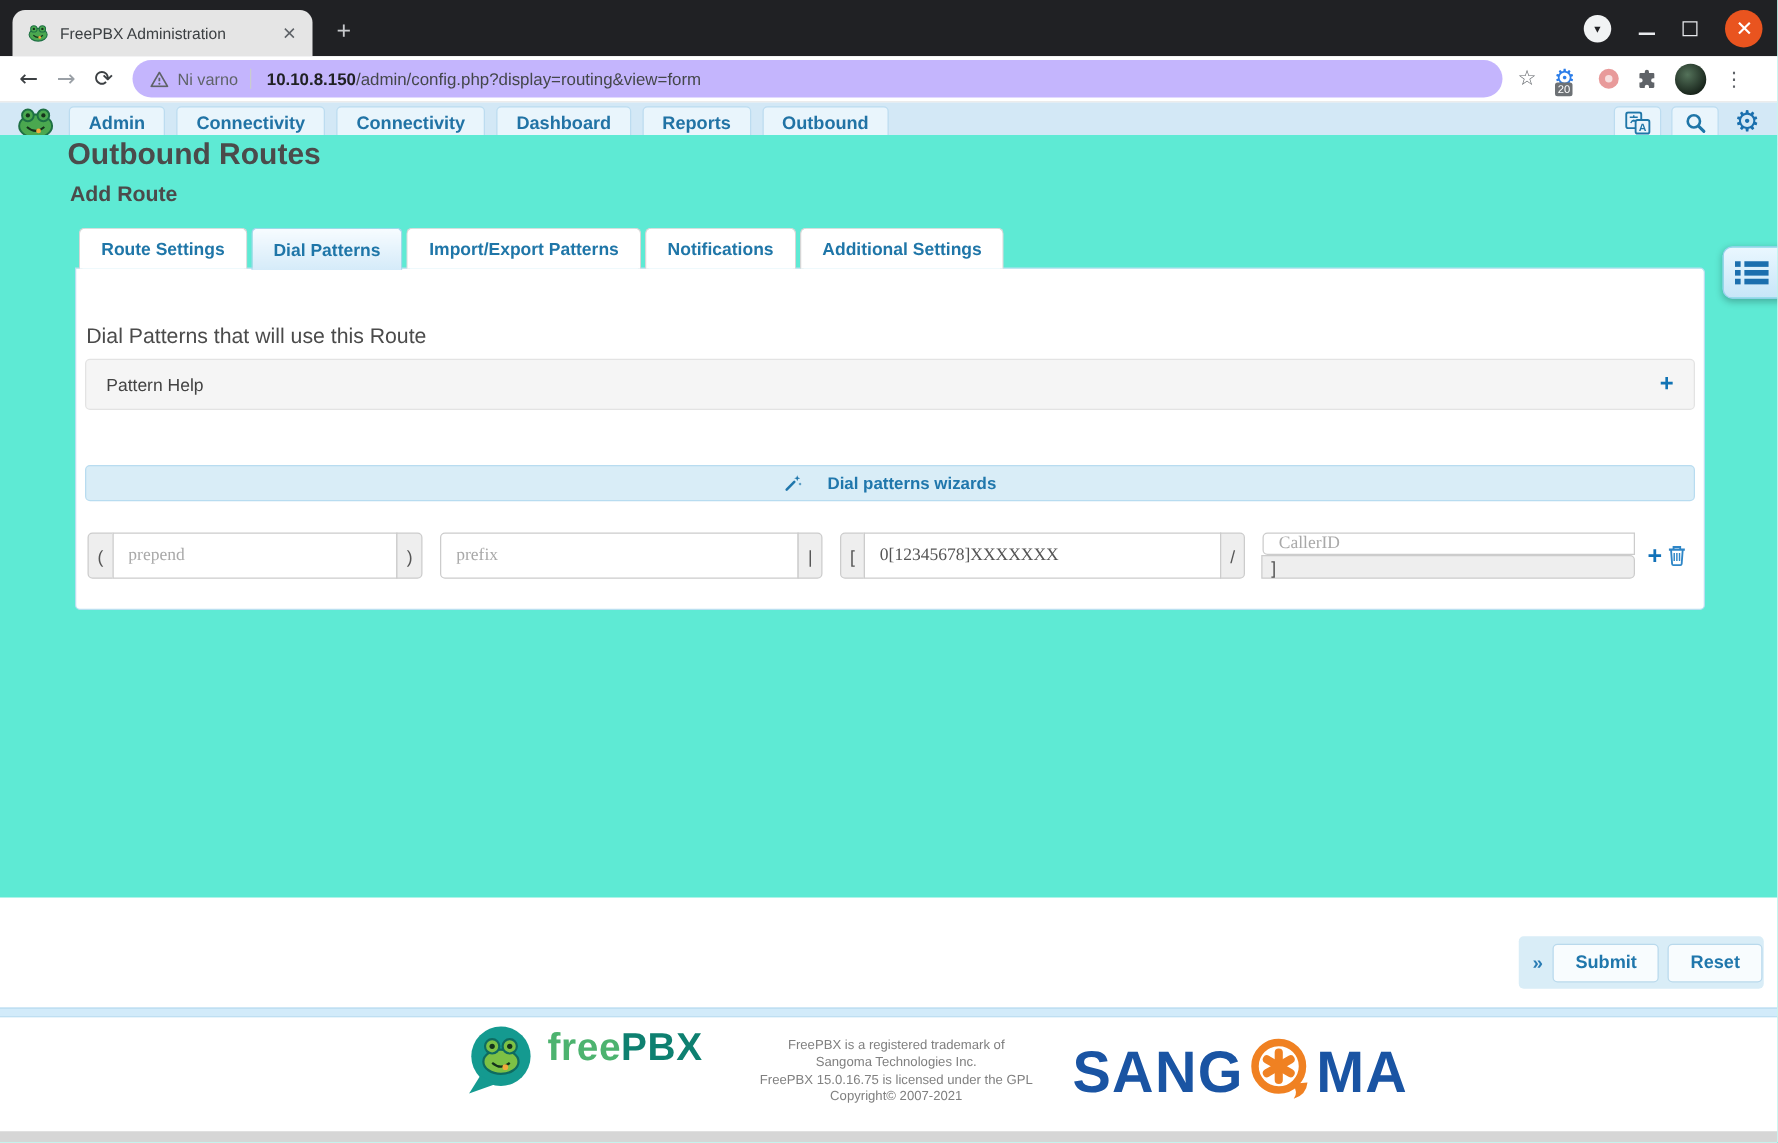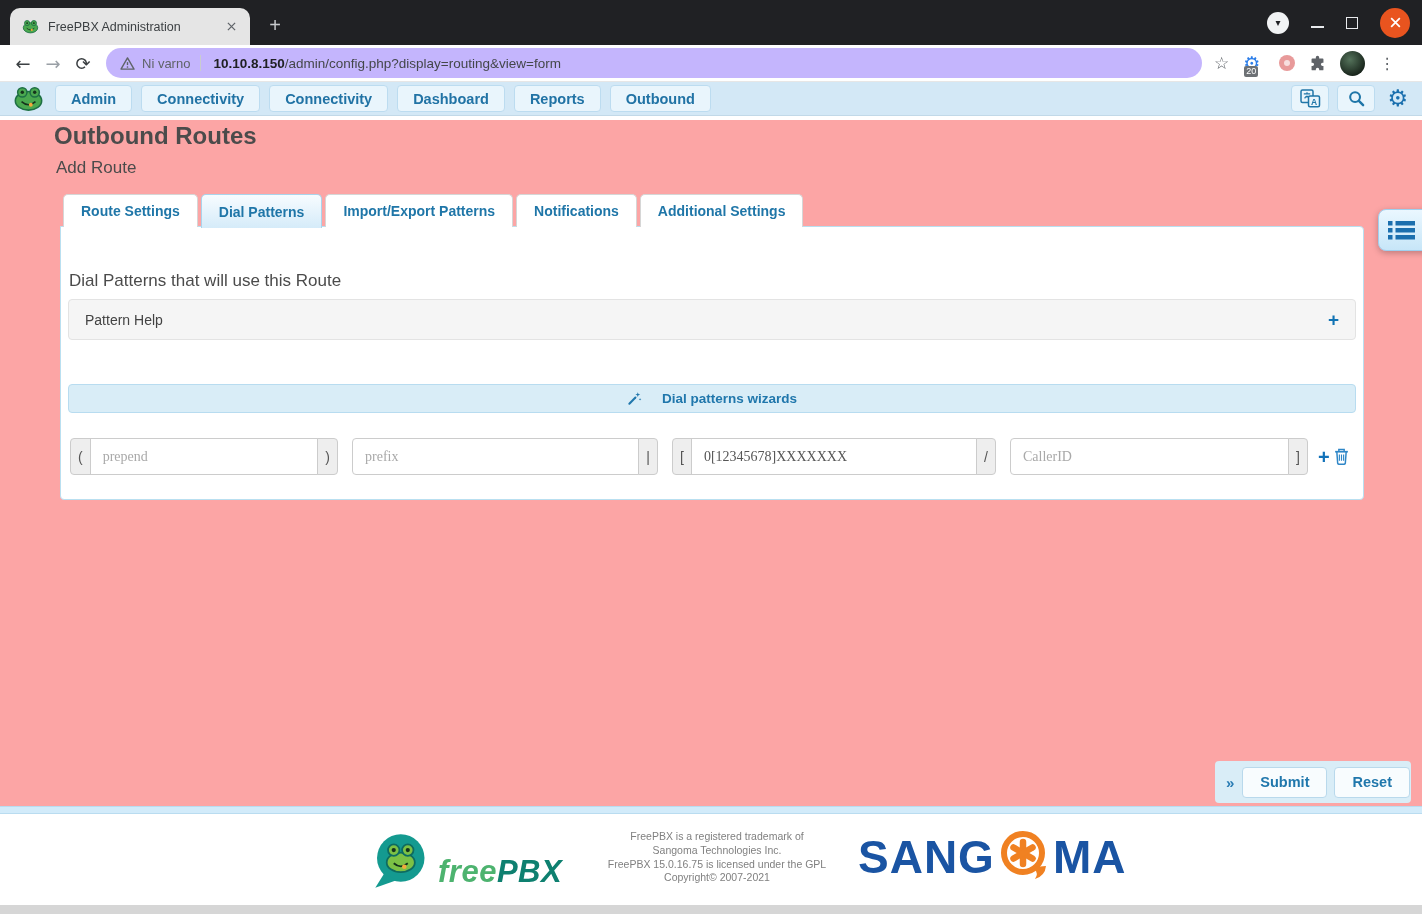--- a/index.html
+++ b/index.html
@@ -41,23 +41,23 @@
 
   
   .fpbx-nav { position:absolute; top:82px; left:0; width:100%; height:34px; background:#d3e8f6; border-bottom:1px solid #c2d9e8; display:flex; align-items:center;text-align:center; }
   .fpbx-logo { margin:0 11px 0 13px; display:flex; }
   .nav-btn { background:#e9f5fc; border:1px solid #bcdcf0; border-radius:4px; color:#2173a5; font-weight:bold; font-size:14.5px; padding:3px 15px; margin-right:9px; height:27px; display:flex; align-items:center; }
   .fpbx-nav .spacer { flex:1; }
   .icon-btn { background:#e9f5fc; border:1px solid #bcdcf0; border-radius:4px; width:38px; height:27px; display:flex; align-items:center; justify-content:center; margin-right:8px; }
   .gear-ic { font-size:23px; color:#1a6fae; font-family:"DejaVu Sans",sans-serif; margin:0 14px 0 4px; line-height:27px; }
 
   
-  .main { position:absolute; top:120px; left:0; width:100%; height:690px; background:#fca5a5; }
+  .main { position:absolute; top:108px; left:0; width:100%; height:610px; background:#5eead4; }
   .page-title { position:absolute; left:54px; top:2px; font-size:24px; font-weight:bold; color:#4b4b4b; }
-  .page-subtitle { position:absolute; left:56px; top:38px; font-size:17px; font-weight:normal; color:#4b4b4b; }
+  .page-subtitle { position:absolute; left:56px; top:38px; font-size:17px; font-weight:bold; color:#4b4b4b; }
 
   .tabs { position:absolute; left:63px; top:74px; display:flex; z-index:5; }
   .tab { height:33px; background:#fff; border:1px solid #d6d6d6; border-bottom:none; border-radius:5px 5px 0 0; color:#1f76a8; font-weight:bold; font-size:14px; padding:0 17px; display:flex; align-items:center; margin-right:3px; }
   .tab.active { background:linear-gradient(180deg,#f7fcff 0%,#d5ebf9 100%); border-color:#a9d4ec; height:34px; margin-bottom:-1px; }
 
   .panel { position:absolute; left:60px; top:106px; width:1304px; height:274px; border:1px solid #b9dff0; border-radius:0 4px 4px 4px; background:#fff; }
   .panel-heading { position:absolute; left:8px; top:44px; font-size:17px; font-weight:normal; color:#4b4b4b; }
   .help-bar { position:absolute; left:7px; right:7px; top:72px; height:41px; background:#f5f5f5; border:1px solid #e3e3e3; border-radius:4px; display:flex; align-items:center; justify-content:space-between; padding:0 16px; }
   .help-label { font-size:14px; color:#434343; }
   .help-plus { font-size:19px; font-weight:bold; color:#1173b4; }
@@ -65,34 +65,34 @@
 
   .pattern-row { position:absolute; left:9px; top:211px; height:37px; display:flex; align-items:center; }
   .ig { display:flex; height:37px; }
   .ig > * { border:1px solid #cccccc; height:37px; }
   .ig > * + * { margin-left:-1px; }
   .ig > :first-child { border-radius:4px 0 0 4px; }
   .ig > :last-child { border-radius:0 4px 4px 0; }
   .ig .addon { background:#eeeeee; color:#555; font-size:14px; display:flex; align-items:center; padding:0 7px; }
   .ig input { padding:0 12px; font-size:14px; color:#555; flex:1; min-width:0; background:#fff; outline:none; font-family:Liberation Serif, serif; }
   .ig input::placeholder { color:#a9a9a9; }
-  .g1 { width:268px; } .g2 { width:306px; margin-left:14px; } .g3 { width:324px; margin-left:14px; } .g4 { width:298px; margin-left:14px; }
+  .g1 { width:268px; } .g2 { width:306px; margin-left:14px; } .g3 { width:324px; margin-left:14px; } .g4 { width:298px; margin-left:14px;flex-direction:column; }
   .row-icons { display:flex; align-items:center; margin-left:10px; gap:4px; }
   .add-row { color:#1272b9; font-weight:bold; font-size:20px; line-height:20px; }
 
   .float-btn { position:absolute; left:1378px; top:89px; width:58px; height:42px; background:linear-gradient(180deg,#eaf7ff,#c7e6f8); border:1px solid #9fd0ef; border-radius:8px; box-shadow:0 2px 6px rgba(0,0,0,.25); display:flex; align-items:center; padding-left:9px; }
 
   .submit-area { position:absolute; left:1215px; top:641px; width:196px; height:42px; background:#d9edf7; border-radius:4px; display:flex; align-items:center; padding:0 5px; }
   .collapse-ch { color:#2a7cb4; font-weight:bold; font-size:15px; margin:0 8px 0 6px; }
   .act-btn { background:#f8fcfe; border:1px solid #b9d9ec; border-radius:4px; color:#2077ac; font-weight:bold; font-size:14.5px; height:31px; padding:0 17px; display:flex; align-items:center; margin-right:7px; }
 
   
   .footer-sep { position:absolute; top:806px; left:0; width:100%; height:8px; background:#d2ebfa; border-top:1px solid #b9dcf0; border-bottom:1px solid #b9dcf0; }
   .footer { position:absolute; top:814px; left:0; width:100%; height:91px; background:#fff; }
-  .fpbx-brand { position:absolute; left:370px; top:19px; display:flex; align-items:flex-end;font-style:italic; }
+  .fpbx-brand { position:absolute; left:370px; top:6px; display:flex; align-items:flex-start; }
   .brand-text { font-size:31px; font-weight:bold; margin-left:10px; letter-spacing:0.5px; }
   .brand-free { color:#4db36f; } .brand-pbx { color:#0e8070; }
   .copyright { position:absolute; left:562px; top:16px; width:310px; text-align:center; font-size:10.5px; color:#808080; line-height:13.8px; }
   .sangoma { position:absolute; left:858px; top:14px; display:flex; align-items:center; }
   .sangoma .txt { font-size:46px; font-weight:bold; color:#1a54a3; letter-spacing:1px; transform:scaleY(1.02); }
   .sangoma svg { margin:0 1px; }
   .bottom-strip { position:absolute; top:905px; left:0; width:100%; height:9px; background:#d6d6d6; }
 </style>
 </head>
 <body>

